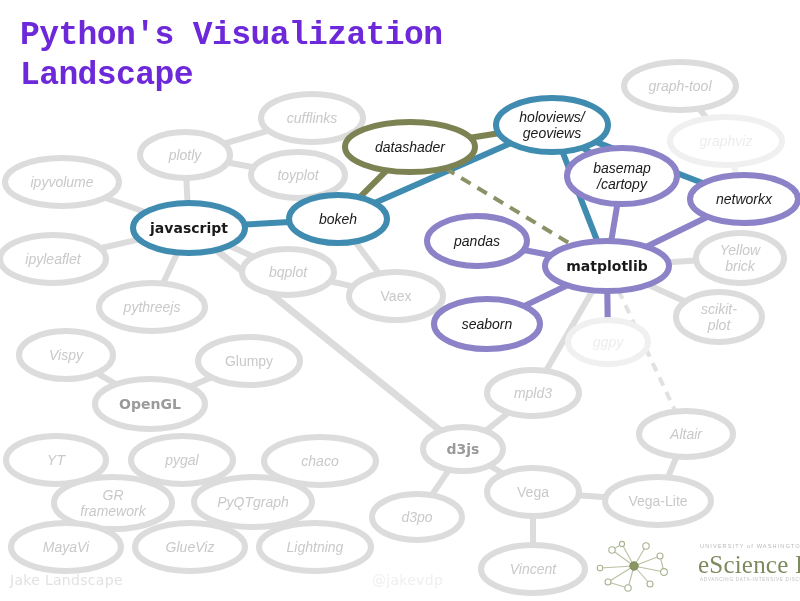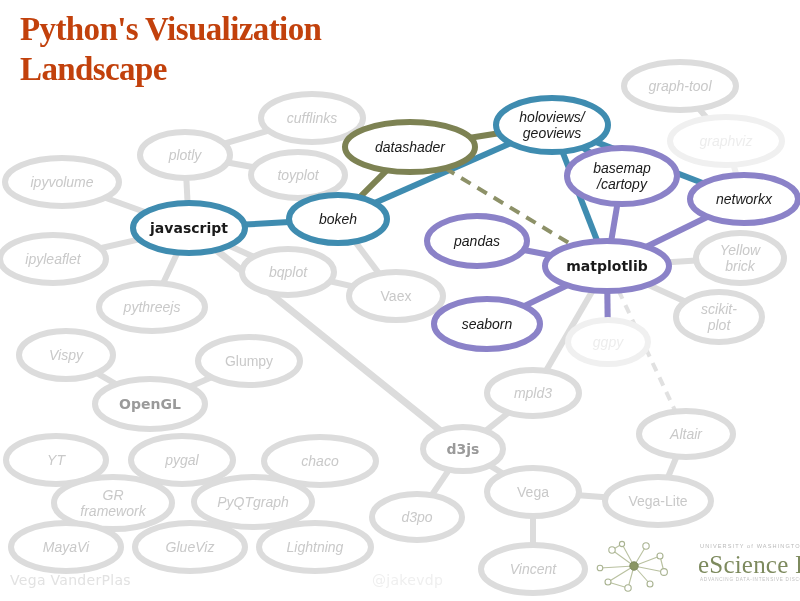--- a/index.html
+++ b/index.html
@@ -7,28 +7,28 @@
   body{
     width:800px;height:601px;
     background:#ffffff;
     font-family:"Liberation Sans", sans-serif;
     overflow:hidden;position:relative;
   }
   #stage{position:absolute;left:0;top:0;width:800px;height:601px;}
   #graph{position:absolute;left:0;top:0;width:800px;height:601px;}
 
   .title{
-    position:absolute;left:20px;top:9px;
+    position:absolute;left:20px;top:16px;
     width:520px;
-    font-family:Liberation Serif, serif;
+    font-family:Liberation Mono, monospace;
     font-weight:bold;
     font-size:33px;
     line-height:1.22;
     letter-spacing:-0.6px;
-    color:#c2410c;
+    color:#6d28d9;
     white-space:pre-line;
   }
 
   .credit{
     position:absolute;left:10px;top:572px;
     font-family:"DejaVu Sans", sans-serif;
     font-size:14px;color:#e2e2e2;letter-spacing:.3px;
   }
   .handle{
     position:absolute;left:372px;top:572px;
@@ -269,21 +269,21 @@
         <g>
           <ellipse cx="487" cy="324" rx="53" ry="25" fill="#ffffff" stroke="#8b82c8" stroke-width="6"></ellipse>
           <text x="487" y="328.9" text-anchor="middle" fill="#1a1a1a" font-size="14" font-family="&quot;Liberation Sans&quot;, sans-serif" font-style="italic">seaborn</text>
         </g>
       </g>
   </svg>
 
   <div class="title">Python's Visualization
 Landscape</div>
 
-  <div class="credit">Vega VanderPlas</div>
+  <div class="credit">Jake Landscape</div>
   <div class="handle">@jakevdp</div>
 
   <div class="logo">
     <svg width="100" height="56" viewBox="0 0 100 56">
       <g stroke="#b9c1a0" stroke-width="1.1" fill="none">
         <line x1="46" y1="30" x2="24" y2="14"></line>
         <line x1="46" y1="30" x2="58" y2="10"></line>
         <line x1="46" y1="30" x2="72" y2="20"></line>
         <line x1="46" y1="30" x2="76" y2="36"></line>
         <line x1="46" y1="30" x2="62" y2="48"></line>

